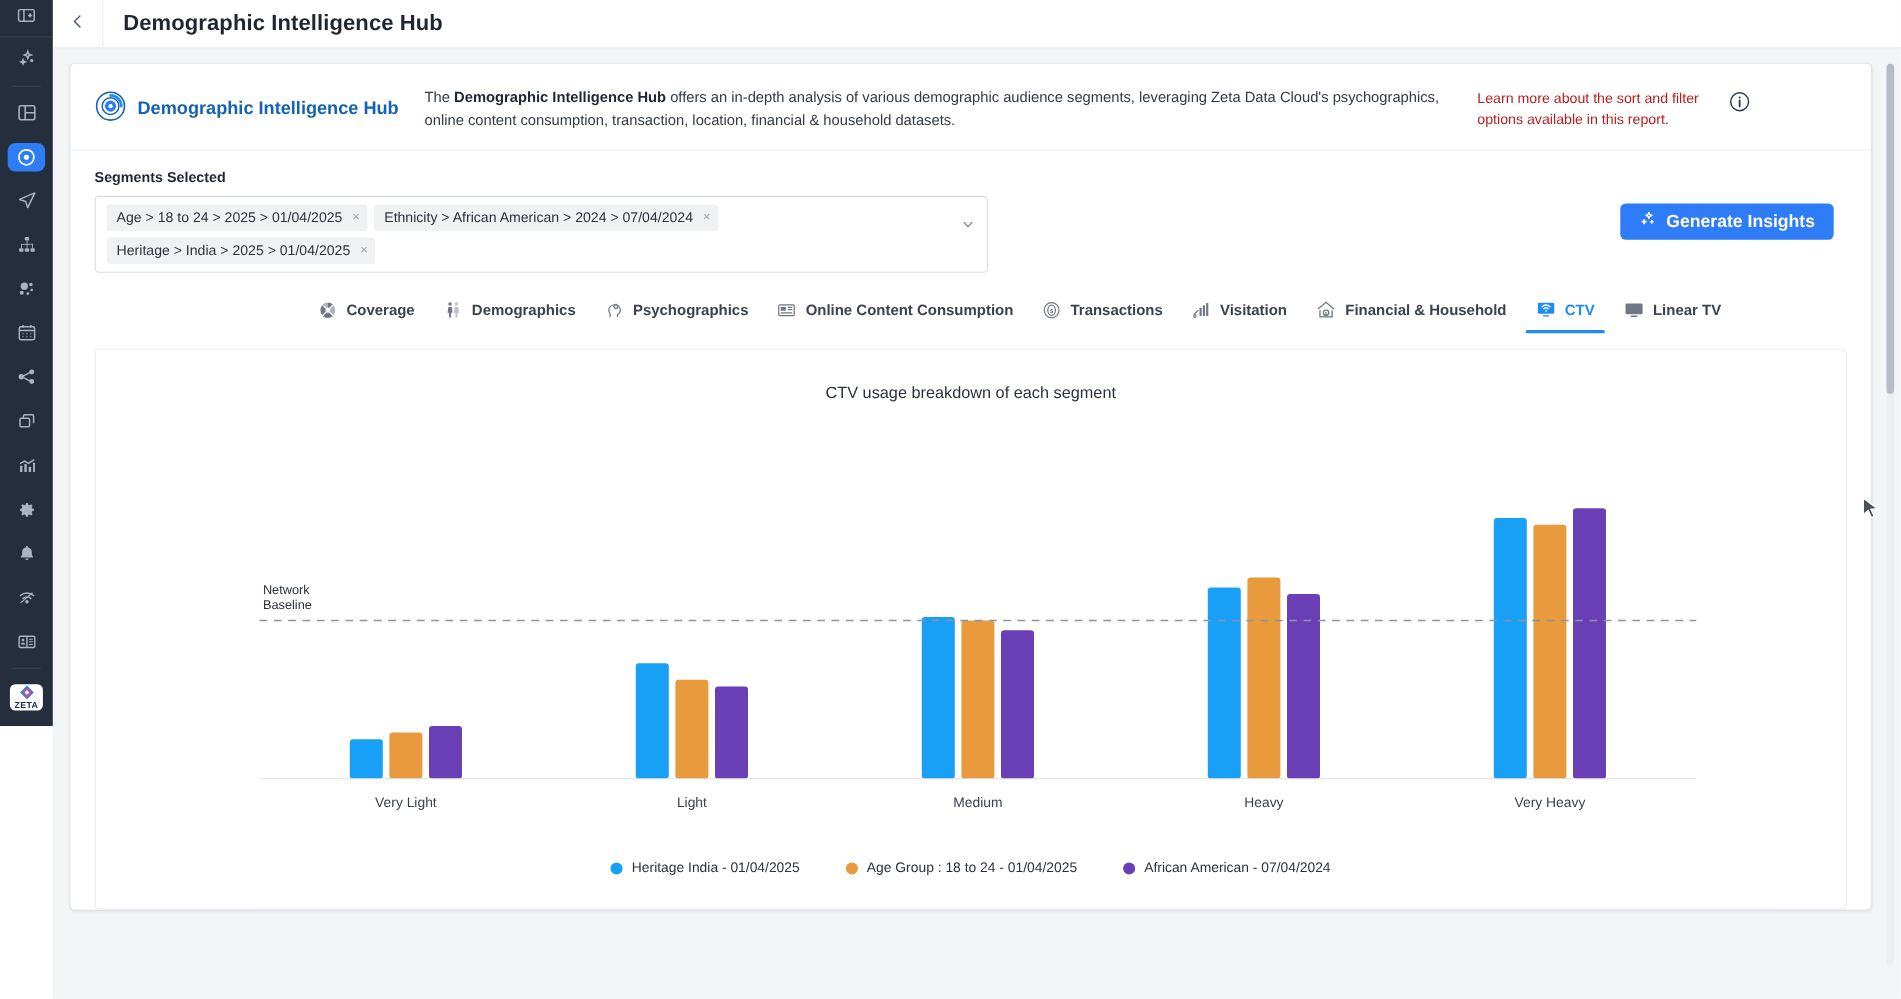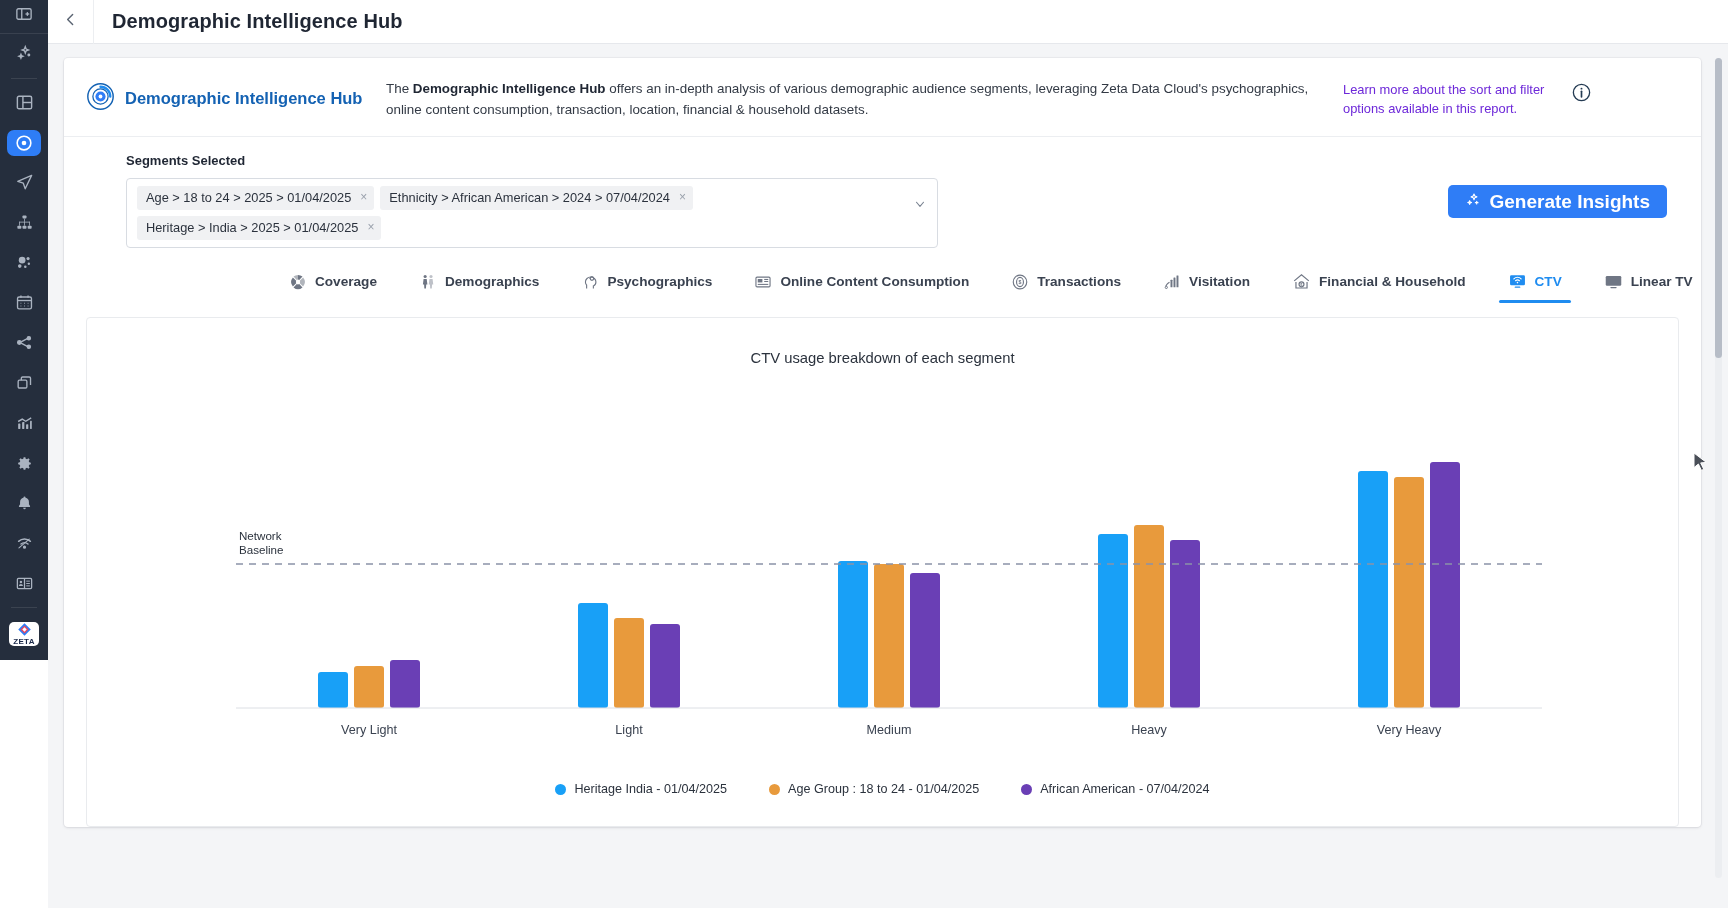--- a/index.html
+++ b/index.html
@@ -72,50 +72,50 @@
   .card-head { display: flex; align-items: flex-start; padding: 18px 22px 16px 22px; border-bottom: 1px solid #eceef1; }
   .hub-brand { display: flex; align-items: center; gap: 10px; width: 292px; flex: 0 0 292px; padding-top: 6px; }
   .hub-brand .label { font-size: 16.5px; font-weight: 700; color: #1462b3; }
   .hub-desc {
     flex: 1 1 auto; font-size: 13.4px; line-height: 21px; color: #333a45;
     padding: 2px 28px 0 8px; max-width: 965px;
   }
   .hub-desc b { font-weight: 700; color: #1f2633; }
   .hub-link {
     width: 218px; flex: 0 0 218px; font-size: 12.9px; line-height: 19px;
-    color: #6d28d9; padding-top: 4px;
+    color: #b91c1c; padding-top: 4px;
   }
   .info-icon { width: 40px; flex: 0 0 40px; display: flex; justify-content: center; padding-top: 6px; color: #243b53; }
 
   
-  .seg-wrap { padding: 16px 22px 6px 22px; display: flex; align-items: flex-start; margin-left: 40px; }
+  .seg-wrap { padding: 16px 22px 6px 22px; display: flex; align-items: flex-start; }
   .seg-left { flex: 1 1 auto; }
   .seg-title { font-size: 13px; font-weight: 700; color: #1f2633; margin-bottom: 10px; }
   .seg-box {
     width: 812px; min-height: 56px; border: 1px solid #d8dce2; border-radius: 4px;
     background: #fff; padding: 7px 30px 7px 10px; position: relative;
     display: flex; flex-wrap: wrap; gap: 6px; align-content: flex-start;
   }
   .chip {
     background: #f0f1f3; border-radius: 3px; padding: 4px 7px 5px 9px;
     font-size: 12.8px; color: #2b323d; display: inline-flex; align-items: flex-start; gap: 9px;
     line-height: 15px; white-space: nowrap;
   }
   .chip .x { color: #9aa1ac; font-size: 12px; }
   .seg-caret { position: absolute; right: 10px; top: 18px; color: #7b8492; }
   .seg-right { flex: 0 0 auto; padding-top: 32px; padding-right: 12px; margin-left: auto; }
   .gen-btn {
     background: #2f7df6; color: #fff; border: none; border-radius: 5px;
-    height: 33px; padding: 0 17px; font-size: 19px; font-weight: 700;
+    height: 33px; padding: 0 17px; font-size: 16px; font-weight: 700;
     display: inline-flex; align-items: center; gap: 9px;
     font-family: "Liberation Sans", sans-serif; cursor: pointer;
   }
 
   
-  .tabs { display: flex; align-items: center; gap: 16px; padding: 12px 0 0 212px; }
+  .tabs { display: flex; align-items: center; gap: 0; padding: 12px 0 0 212px; }
   .tab {
     display: inline-flex; align-items: center; gap: 8px;
     padding: 6px 13px 12px 13px; font-size: 13.6px; font-weight: 700; color: #3a4250;
     position: relative; cursor: pointer; white-space: nowrap;
   }
   .tab .tab-ico { display: inline-flex; color: #6f7684; }
   .tab.active { color: #1f8cf0; }
   .tab.active .tab-ico { color: #1f8cf0; }
   .tab.active::after {
     content: ""; position: absolute; left: 4px; right: 4px; bottom: 0;

